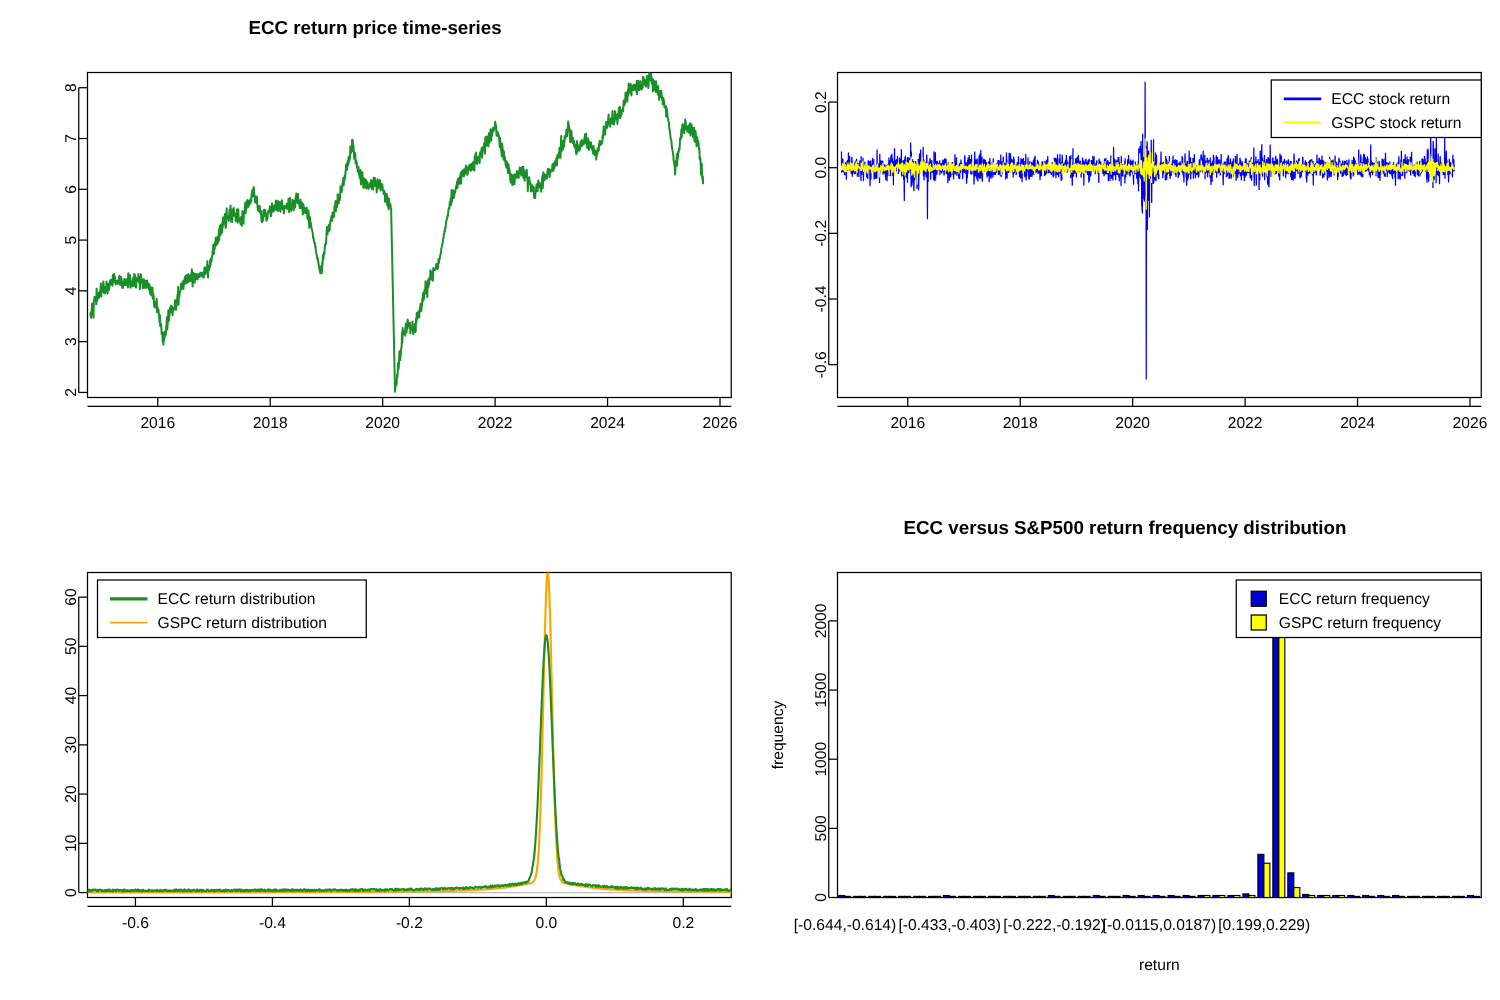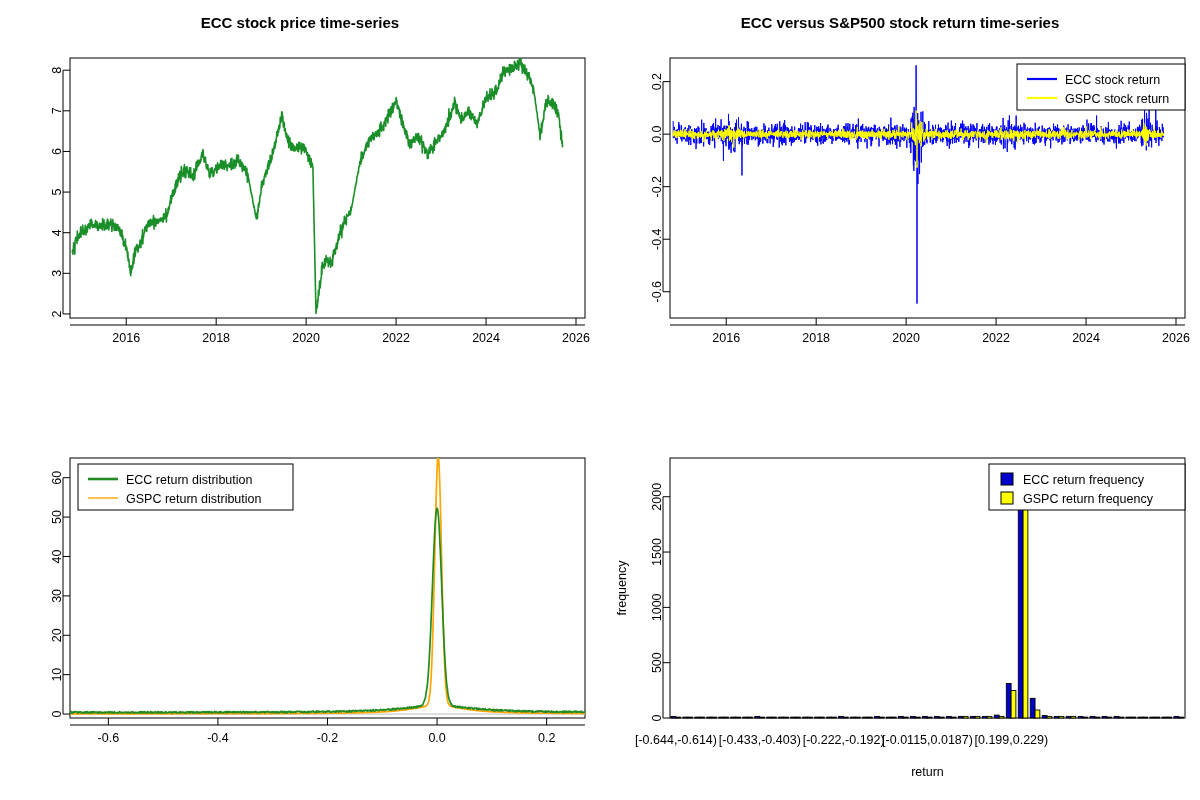--- a/index.html
+++ b/index.html
@@ -77,21 +77,21 @@
     stroke: #000;
     stroke-width: 1;
   }
 </style>
 </head>
 <body>
 
 <div id="figure">
 
   <div class="panel" id="panel-tl">
-    <div class="panel-title">ECC stock price time-series</div>
+    <div class="panel-title">ECC return price time-series</div>
     <svg class="plot-svg" id="svg-tl" viewBox="0 0 600 400">
         <rect x="70" y="58" width="515" height="260" class="frame"></rect>
         <line x1="63" y1="313.9375" x2="70" y2="313.9375" class="axisline"></line>
         <text x="57" y="313.9375" class="tick-label" text-anchor="middle" dominant-baseline="central" transform="rotate(-90 57 313.9375)">2</text>
         <line x1="63" y1="273.3125" x2="70" y2="273.3125" class="axisline"></line>
         <text x="57" y="273.3125" class="tick-label" text-anchor="middle" dominant-baseline="central" transform="rotate(-90 57 273.3125)">3</text>
         <line x1="63" y1="232.6875" x2="70" y2="232.6875" class="axisline"></line>
         <text x="57" y="232.6875" class="tick-label" text-anchor="middle" dominant-baseline="central" transform="rotate(-90 57 232.6875)">4</text>
         <line x1="63" y1="192.0625" x2="70" y2="192.0625" class="axisline"></line>
         <text x="57" y="192.0625" class="tick-label" text-anchor="middle" dominant-baseline="central" transform="rotate(-90 57 192.0625)">5</text>
@@ -116,21 +116,20 @@
         <text x="576.004366812225" y="342" class="tick-label" text-anchor="middle">2026</text>
         <line x1="70" y1="325" x2="585" y2="325" class="axisline"></line>
         <path d="M72.25,252.66 L72.53,249.96 L72.81,254.11 L73.09,251.35 L73.37,248.86 L73.65,242.88 L73.94,246.81 L74.22,250.86 L74.50,246.77 L74.78,254.10 L75.06,241.76 L75.34,239.80 L75.62,237.65 L75.90,240.44 L76.18,237.60 L76.47,237.22 L76.75,238.41 L77.03,243.48 L77.31,231.07 L77.59,240.56 L77.87,240.34 L78.15,238.38 L78.43,234.47 L78.71,234.34 L79.00,236.01 L79.28,238.19 L79.56,235.15 L79.84,232.95 L80.12,234.64 L80.40,232.77 L80.68,226.84 L80.96,237.27 L81.24,230.25 L81.53,233.74 L81.81,232.38 L82.09,230.84 L82.37,230.15 L82.65,225.15 L82.93,228.34 L83.21,234.38 L83.49,234.35 L83.77,230.99 L84.06,234.67 L84.34,230.50 L84.62,229.38 L84.90,233.18 L85.18,225.30 L85.46,229.88 L85.74,226.88 L86.02,234.97 L86.30,226.91 L86.59,227.70 L86.87,228.60 L87.15,232.11 L87.43,230.68 L87.71,226.00 L87.99,224.78 L88.27,225.60 L88.55,223.77 L88.83,227.52 L89.12,226.92 L89.40,223.92 L89.68,225.44 L89.96,228.63 L90.24,220.02 L90.52,225.83 L90.80,225.73 L91.08,220.34 L91.36,219.27 L91.65,221.15 L91.93,221.39 L92.21,224.82 L92.49,227.56 L92.77,225.44 L93.05,226.12 L93.33,224.77 L93.61,226.99 L93.89,227.18 L94.18,226.82 L94.46,226.61 L94.74,224.20 L95.02,226.76 L95.30,221.65 L95.58,220.58 L95.86,224.33 L96.14,227.97 L96.42,223.27 L96.71,227.35 L96.99,221.68 L97.27,223.91 L97.55,227.25 L97.83,230.39 L98.11,225.61 L98.39,230.25 L98.67,226.89 L98.95,225.55 L99.24,224.38 L99.52,223.12 L99.80,228.07 L100.08,224.19 L100.36,227.71 L100.64,225.24 L100.92,228.12 L101.20,223.45 L101.48,227.75 L101.77,226.91 L102.05,223.54 L102.33,229.97 L102.61,218.66 L102.89,226.35 L103.17,225.22 L103.45,226.83 L103.73,226.65 L104.01,219.95 L104.30,230.14 L104.58,226.31 L104.86,225.13 L105.14,228.29 L105.42,228.75 L105.70,229.05 L105.98,227.34 L106.26,222.54 L106.54,225.70 L106.83,228.55 L107.11,227.86 L107.39,219.11 L107.67,219.59 L107.95,220.30 L108.23,229.06 L108.51,222.22 L108.79,230.05 L109.07,226.53 L109.36,222.27 L109.64,224.93 L109.92,224.10 L110.20,223.74 L110.48,223.30 L110.76,219.13 L111.04,225.35 L111.32,226.06 L111.60,221.46 L111.89,231.37 L112.17,225.59 L112.45,226.39 L112.73,219.47 L113.01,224.91 L113.29,222.84 L113.57,225.77 L113.85,224.39 L114.13,230.48 L114.42,228.28 L114.70,228.83 L114.98,223.31 L115.26,226.79 L115.54,230.27 L115.82,225.55 L116.10,224.59 L116.38,224.50 L116.66,230.28 L116.95,226.60 L117.23,226.61 L117.51,227.35 L117.79,224.46 L118.07,229.95 L118.35,229.25 L118.63,230.41 L118.91,226.96 L119.19,231.73 L119.48,227.30 L119.76,228.52 L120.04,234.39 L120.32,235.59 L120.60,235.83 L120.88,230.26 L121.16,229.96 L121.44,233.38 L121.72,236.81 L122.01,230.12 L122.29,238.95 L122.57,235.05 L122.85,236.30 L123.13,240.29 L123.41,244.70 L123.69,245.92 L123.97,241.80 L124.25,244.62 L124.54,245.90 L124.82,242.24 L125.10,241.90 L125.38,238.98 L125.66,249.84 L125.94,245.58 L126.22,247.28 L126.50,249.61 L126.78,247.58 L127.07,251.37 L127.35,252.61 L127.63,257.66 L127.91,252.00 L128.19,260.98 L128.47,260.30 L128.75,258.99 L129.03,260.70 L129.31,267.41 L129.60,266.94 L129.88,265.95 L130.16,273.30 L130.44,271.89 L130.72,275.75 L131.00,270.84 L131.28,272.37 L131.56,265.49 L131.84,269.72 L132.13,267.18 L132.41,267.29 L132.69,267.73 L132.97,261.41 L133.25,259.81 L133.53,253.73 L133.81,263.62 L134.09,259.45 L134.38,257.07 L134.66,248.12 L134.94,253.50 L135.22,256.36 L135.50,252.58 L135.78,250.00 L136.06,245.94 L136.34,250.03 L136.62,248.47 L136.91,244.47 L137.19,244.89 L137.47,246.79 L137.75,245.37 L138.03,252.19 L138.31,248.70 L138.59,248.36 L138.87,247.77 L139.15,246.12 L139.44,247.04 L139.72,246.66 L140.00,240.12 L140.28,245.42 L140.56,242.66 L140.84,247.71 L141.12,243.68 L141.40,239.71 L141.68,240.66 L141.97,235.86 L142.25,239.93 L142.53,229.44 L142.81,243.89 L143.09,237.59 L143.37,237.94 L143.65,235.60 L143.93,233.50 L144.21,233.07 L144.50,232.35 L144.78,227.06 L145.06,230.98 L145.34,228.10 L145.62,229.54 L145.90,226.85 L146.18,225.23 L146.46,227.96 L146.74,231.41 L147.03,224.27 L147.31,225.51 L147.59,227.33 L147.87,221.70 L148.15,222.81 L148.43,220.85 L148.71,220.65 L148.99,226.68 L149.27,223.78 L149.56,220.03 L149.84,223.44 L150.12,225.92 L150.40,222.02 L150.68,219.31 L150.96,221.22 L151.24,225.20 L151.52,223.32 L151.80,220.31 L152.09,221.49 L152.37,222.40 L152.65,224.75 L152.93,219.25 L153.21,219.32 L153.49,215.50 L153.77,220.06 L154.05,229.14 L154.33,221.49 L154.62,218.29 L154.90,219.25 L155.18,219.65 L155.46,222.36 L155.74,226.18 L156.02,219.02 L156.30,223.56 L156.58,223.42 L156.86,219.62 L157.15,222.24 L157.43,221.04 L157.71,219.36 L157.99,223.56 L158.27,222.37 L158.55,219.44 L158.83,221.18 L159.11,220.88 L159.39,219.22 L159.68,221.69 L159.96,219.55 L160.24,218.12 L160.52,220.84 L160.80,218.41 L161.08,218.08 L161.36,218.38 L161.64,220.55 L161.92,218.90 L162.21,218.17 L162.49,221.88 L162.77,221.15 L163.05,222.01 L163.33,217.45 L163.61,213.92 L163.89,214.40 L164.17,218.76 L164.45,219.18 L164.74,217.69 L165.02,213.65 L165.30,217.80 L165.58,217.12 L165.86,208.91 L166.14,215.34 L166.42,221.99 L166.70,212.72 L166.98,212.93 L167.27,216.08 L167.55,214.24 L167.83,213.62 L168.11,208.07 L168.39,211.92 L168.67,206.94 L168.95,207.88 L169.23,209.04 L169.51,205.06 L169.80,205.05 L170.08,201.01 L170.36,203.54 L170.64,195.81 L170.92,199.04 L171.20,202.89 L171.48,195.52 L171.76,199.22 L172.04,193.91 L172.33,194.50 L172.61,190.24 L172.89,195.14 L173.17,196.16 L173.45,195.23 L173.73,194.14 L174.01,189.54 L174.29,194.39 L174.57,192.96 L174.86,190.86 L175.14,183.92 L175.42,192.09 L175.70,182.32 L175.98,180.54 L176.26,184.85 L176.54,187.90 L176.82,179.69 L177.10,185.52 L177.39,182.60 L177.67,186.04 L177.95,177.45 L178.23,181.83 L178.51,173.90 L178.79,179.09 L179.07,175.58 L179.35,175.72 L179.63,174.11 L179.92,171.27 L180.20,179.15 L180.48,182.33 L180.76,180.96 L181.04,178.29 L181.32,166.64 L181.60,174.68 L181.88,172.51 L182.16,173.93 L182.45,174.06 L182.73,174.25 L183.01,176.66 L183.29,173.49 L183.57,167.85 L183.85,172.39 L184.13,169.98 L184.41,164.48 L184.69,174.93 L184.98,177.35 L185.26,172.05 L185.54,167.51 L185.82,177.61 L186.10,168.46 L186.38,168.12 L186.66,172.28 L186.94,166.45 L187.22,169.97 L187.51,172.64 L187.79,171.25 L188.07,170.96 L188.35,173.31 L188.63,177.12 L188.91,175.42 L189.19,175.18 L189.47,167.68 L189.75,174.99 L190.04,171.80 L190.32,178.07 L190.60,167.49 L190.88,172.99 L191.16,176.14 L191.44,176.86 L191.72,176.50 L192.00,174.82 L192.28,179.23 L192.57,176.14 L192.85,173.64 L193.13,174.08 L193.41,180.64 L193.69,177.28 L193.97,168.86 L194.25,174.77 L194.53,171.98 L194.81,178.89 L195.10,171.85 L195.38,169.88 L195.66,171.02 L195.94,165.39 L196.22,162.13 L196.50,170.56 L196.78,168.13 L197.06,167.46 L197.34,160.94 L197.63,164.17 L197.91,160.03 L198.19,162.50 L198.47,165.85 L198.75,164.85 L199.03,164.62 L199.31,160.60 L199.59,160.97 L199.87,162.93 L200.16,163.04 L200.44,159.03 L200.72,161.62 L201.00,159.55 L201.28,155.21 L201.56,155.44 L201.84,152.22 L202.12,153.48 L202.40,157.24 L202.69,150.90 L202.97,149.62 L203.25,152.13 L203.53,156.90 L203.81,156.43 L204.09,161.94 L204.37,159.31 L204.65,157.83 L204.93,160.44 L205.22,162.34 L205.50,157.24 L205.78,162.74 L206.06,165.09 L206.34,168.24 L206.62,165.77 L206.90,165.75 L207.18,169.08 L207.46,164.85 L207.75,164.76 L208.03,167.90 L208.31,170.70 L208.59,171.16 L208.87,168.75 L209.15,176.74 L209.43,175.16 L209.71,177.82 L209.99,175.23 L210.28,172.50 L210.56,176.28 L210.84,168.22 L211.12,173.12 L211.40,167.79 L211.68,172.37 L211.96,171.02 L212.24,167.92 L212.52,172.21 L212.81,171.65 L213.09,176.62 L213.37,174.58 L213.65,175.63 L213.93,174.78 L214.21,170.33 L214.49,169.75 L214.77,168.61 L215.05,168.32 L215.34,168.94 L215.62,169.93 L215.90,165.10 L216.18,166.47 L216.46,171.52 L216.74,172.99 L217.02,172.19 L217.30,166.91 L217.58,162.72 L217.87,167.75 L218.15,164.91 L218.43,167.30 L218.71,169.38 L218.99,168.56 L219.27,167.29 L219.55,164.33 L219.83,164.14 L220.11,166.54 L220.40,167.02 L220.68,160.53 L220.96,167.96 L221.24,160.36 L221.52,165.02 L221.80,164.61 L222.08,162.52 L222.36,168.84 L222.64,160.97 L222.93,163.65 L223.21,161.80 L223.49,162.62 L223.77,161.49 L224.05,168.17 L224.33,169.50 L224.61,164.81 L224.89,166.97 L225.17,163.75 L225.46,160.14 L225.74,162.77 L226.02,164.09 L226.30,167.40 L226.58,165.44 L226.86,168.11 L227.14,170.67 L227.42,166.21 L227.70,164.87 L227.99,166.56 L228.27,166.51 L228.55,165.75 L228.83,165.99 L229.11,165.17 L229.39,162.98 L229.67,167.09 L229.95,164.85 L230.23,163.73 L230.52,164.17 L230.80,159.04 L231.08,168.00 L231.36,169.72 L231.64,164.79 L231.92,158.30 L232.20,164.57 L232.48,163.71 L232.76,168.51 L233.05,168.65 L233.33,164.32 L233.61,166.27 L233.89,159.81 L234.17,160.08 L234.45,164.42 L234.73,160.67 L235.01,168.22 L235.29,162.61 L235.58,161.07 L235.86,164.88 L236.14,166.05 L236.42,157.90 L236.70,161.32 L236.98,154.89 L237.26,159.96 L237.54,157.02 L237.82,161.31 L238.11,162.71 L238.39,155.19 L238.67,161.36 L238.95,161.89 L239.23,162.11 L239.51,163.42 L239.79,166.38 L240.07,165.41 L240.35,159.73 L240.64,164.55 L240.92,166.52 L241.20,163.36 L241.48,161.94 L241.76,162.68 L242.04,167.56 L242.32,171.54 L242.60,163.35 L242.88,165.91 L243.17,169.40 L243.45,169.10 L243.73,165.93 L244.01,170.28 L244.29,170.42 L244.57,167.82 L244.85,168.64 L245.13,168.68 L245.41,166.19 L245.70,170.96 L245.98,174.62 L246.26,175.34 L246.54,172.63 L246.82,168.42 L247.10,173.05 L247.38,182.23 L247.66,173.75 L247.94,173.65 L248.23,176.96 L248.51,177.94 L248.79,178.96 L249.07,181.36 L249.35,183.09 L249.63,183.90 L249.91,185.29 L250.19,186.63 L250.47,190.37 L250.76,189.89 L251.04,192.31 L251.32,193.30 L251.60,194.72 L251.88,194.59 L252.16,197.23 L252.44,197.20 L252.72,200.95 L253.00,202.93 L253.29,203.61 L253.57,205.20 L253.85,207.17 L254.13,206.15 L254.41,208.69 L254.69,209.55 L254.97,211.63 L255.25,214.02 L255.53,215.09 L255.82,216.82 L256.10,217.48 L256.38,218.85 L256.66,217.57 L256.94,212.85 L257.22,213.98 L257.50,218.39 L257.78,209.74 L258.06,211.89 L258.35,203.97 L258.63,207.58 L258.91,205.34 L259.19,201.98 L259.47,203.38 L259.75,199.28 L260.03,195.86 L260.31,195.12 L260.59,195.48 L260.88,194.41 L261.16,187.94 L261.44,183.46 L261.72,181.39 L262.00,187.49 L262.28,183.91 L262.56,183.93 L262.84,185.07 L263.13,180.31 L263.41,179.53 L263.69,184.33 L263.97,179.37 L264.25,177.48 L264.53,175.74 L264.81,175.54 L265.09,173.04 L265.37,173.04 L265.66,176.74 L265.94,170.02 L266.22,170.70 L266.50,171.63 L266.78,172.18 L267.06,173.82 L267.34,170.36 L267.62,164.81 L267.90,167.39 L268.19,163.48 L268.47,160.84 L268.75,169.01 L269.03,161.74 L269.31,163.61 L269.59,165.74 L269.87,163.95 L270.15,155.36 L270.43,159.90 L270.72,159.59 L271.00,162.60 L271.28,156.61 L271.56,155.73 L271.84,160.03 L272.12,156.52 L272.40,149.01 L272.68,151.40 L272.96,151.56 L273.25,153.64 L273.53,151.34 L273.81,149.63 L274.09,146.11 L274.37,146.41 L274.65,142.32 L274.93,148.26 L275.21,144.21 L275.49,145.00 L275.78,140.54 L276.06,142.49 L276.34,138.20 L276.62,135.98 L276.90,131.47 L277.18,136.06 L277.46,134.72 L277.74,135.65 L278.02,128.96 L278.31,132.40 L278.59,132.11 L278.87,125.34 L279.15,129.44 L279.43,126.39 L279.71,128.15 L279.99,124.56 L280.27,117.27 L280.55,120.29 L280.84,122.45 L281.12,117.78 L281.40,118.12 L281.68,111.71 L281.96,120.86 L282.24,112.09 L282.52,120.99 L282.80,116.14 L283.08,121.48 L283.37,127.04 L283.65,124.20 L283.93,126.18 L284.21,122.54 L284.49,130.84 L284.77,128.53 L285.05,128.60 L285.33,129.97 L285.61,134.15 L285.90,133.23 L286.18,137.25 L286.46,137.24 L286.74,133.56 L287.02,136.75 L287.30,139.94 L287.58,140.26 L287.86,142.57 L288.14,142.75 L288.43,135.99 L288.71,147.60 L288.99,145.22 L289.27,140.83 L289.55,140.05 L289.83,137.75 L290.11,142.39 L290.39,144.69 L290.67,150.03 L290.96,142.53 L291.24,147.50 L291.52,150.11 L291.80,144.31 L292.08,145.45 L292.36,143.37 L292.64,148.98 L292.92,144.40 L293.20,150.80 L293.49,148.22 L293.77,145.45 L294.05,146.25 L294.33,147.66 L294.61,149.12 L294.89,151.02 L295.17,149.96 L295.45,148.12 L295.73,148.50 L296.02,146.58 L296.30,149.31 L296.58,147.63 L296.86,144.10 L297.14,144.40 L297.42,150.97 L297.70,147.44 L297.98,148.56 L298.26,144.37 L298.55,151.68 L298.83,142.20 L299.11,143.96 L299.39,143.79 L299.67,148.86 L299.95,142.48 L300.23,148.51 L300.51,145.46 L300.79,146.09 L301.08,145.67 L301.36,153.96 L301.64,151.00 L301.92,143.40 L302.20,150.85 L302.48,150.28 L302.76,148.39 L303.04,150.11 L303.32,149.04 L303.61,143.96 L303.89,147.12 L304.17,144.69 L304.45,152.44 L304.73,149.44 L305.01,150.85 L305.29,149.27 L305.57,147.29 L305.85,147.99 L306.14,150.54 L306.42,152.17 L306.70,151.98 L306.98,155.26 L307.26,152.47 L307.54,155.27 L307.82,154.02 L308.10,161.56 L308.38,156.87 L308.67,155.08 L308.95,158.03 L309.23,160.69 L309.51,155.32 L309.79,164.24 L310.07,157.75 L310.35,161.94 L310.63,165.69 L310.91,167.45 L311.20,158.92 L311.48,163.91 L311.76,162.77 L312.04,165.62 L312.32,163.33 L312.60,166.56 L312.88,166.77 L313.17,179.49 L313.45,194.13 L313.74,205.36 L314.03,220.58 L314.31,233.41 L314.60,246.26 L314.89,260.36 L315.17,273.15 L315.46,288.45 L315.74,300.21 L316.03,313.38 L316.30,309.21 L316.57,308.17 L316.84,308.42 L317.11,307.76 L317.38,306.48 L317.65,299.67 L317.92,302.02 L318.19,296.96 L318.46,290.38 L318.73,295.72 L319.02,293.96 L319.30,287.99 L319.59,281.06 L319.87,284.18 L320.16,288.04 L320.45,284.84 L320.73,280.85 L321.02,278.29 L321.31,277.66 L321.59,265.78 L321.88,274.41 L322.16,262.40 L322.44,267.74 L322.72,264.32 L323.00,265.06 L323.28,266.19 L323.56,266.84 L323.85,265.22 L324.13,268.53 L324.41,260.85 L324.69,258.74 L324.97,263.88 L325.25,265.97 L325.53,260.59 L325.81,263.02 L326.09,255.56 L326.38,257.31 L326.66,257.87 L326.94,260.58 L327.22,260.04 L327.50,258.66 L327.78,262.80 L328.06,258.16 L328.34,266.69 L328.62,263.24 L328.91,262.12 L329.19,262.69 L329.47,263.61 L329.75,263.04 L330.03,257.28 L330.31,261.97 L330.59,267.30 L330.87,262.36 L331.15,262.94 L331.44,261.79 L331.72,265.57 L332.00,258.93 L332.28,265.75 L332.56,264.61 L332.84,254.84 L333.12,258.13 L333.40,250.42 L333.68,254.51 L333.97,254.69 L334.25,250.86 L334.53,249.39 L334.81,251.83 L335.09,253.82 L335.37,253.85 L335.65,247.69 L335.93,246.95 L336.21,245.05 L336.50,243.06 L336.78,247.76 L337.06,248.98 L337.34,244.62 L337.62,244.58 L337.90,239.21 L338.18,241.41 L338.46,234.50 L338.74,239.37 L339.03,239.54 L339.31,236.73 L339.59,231.82 L339.87,235.30 L340.15,234.32 L340.43,224.94 L340.71,227.37 L340.99,233.22 L341.27,231.99 L341.56,229.36 L341.84,237.67 L342.12,226.87 L342.40,224.19 L342.68,229.99 L342.96,223.04 L343.24,227.51 L343.52,222.21 L343.80,221.97 L344.09,223.54 L344.37,216.27 L344.65,219.32 L344.93,223.63 L345.21,217.59 L345.49,221.46 L345.77,222.13 L346.05,221.75 L346.33,224.61 L346.62,214.38 L346.90,215.34 L347.18,215.97 L347.46,215.52 L347.74,215.92 L348.02,215.89 L348.30,215.85 L348.58,214.36 L348.86,212.60 L349.15,210.97 L349.43,214.81 L349.71,214.73 L349.99,215.14 L350.27,212.40 L350.55,214.24 L350.83,207.14 L351.11,210.56 L351.39,207.94 L351.68,207.75 L351.96,205.82 L352.24,203.82 L352.52,203.49 L352.80,201.52 L353.08,199.06 L353.36,197.77 L353.64,196.26 L353.92,194.95 L354.21,193.91 L354.49,191.48 L354.77,190.77 L355.05,187.67 L355.33,187.42 L355.61,184.69 L355.89,184.99 L356.17,182.34 L356.45,182.56 L356.74,178.91 L357.02,176.72 L357.30,176.03 L357.58,174.67 L357.86,174.11 L358.14,171.89 L358.42,172.79 L358.70,168.27 L358.98,166.73 L359.27,166.11 L359.55,166.66 L359.83,161.51 L360.11,162.86 L360.39,163.91 L360.67,158.18 L360.95,163.98 L361.23,151.97 L361.51,161.31 L361.80,159.07 L362.08,157.67 L362.36,153.70 L362.64,152.32 L362.92,158.37 L363.20,157.95 L363.48,155.45 L363.76,154.48 L364.04,154.08 L364.33,152.70 L364.61,150.03 L364.89,151.16 L365.17,148.12 L365.45,147.70 L365.73,145.02 L366.01,150.29 L366.29,143.22 L366.57,142.88 L366.86,144.07 L367.14,142.79 L367.42,147.03 L367.70,141.70 L367.98,143.07 L368.26,140.70 L368.54,138.60 L368.82,146.96 L369.10,137.46 L369.39,139.57 L369.67,139.43 L369.95,140.67 L370.23,136.21 L370.51,139.38 L370.79,139.42 L371.07,141.15 L371.35,135.47 L371.63,139.71 L371.92,138.85 L372.20,138.51 L372.48,134.98 L372.76,132.43 L373.04,133.06 L373.32,138.52 L373.60,137.48 L373.88,139.93 L374.16,139.39 L374.45,133.94 L374.73,134.86 L375.01,133.37 L375.29,133.91 L375.57,131.71 L375.85,135.96 L376.13,134.69 L376.41,132.10 L376.69,136.66 L376.98,136.39 L377.26,130.90 L377.54,134.91 L377.82,134.46 L378.10,135.51 L378.38,129.82 L378.66,129.82 L378.94,132.34 L379.22,136.07 L379.51,136.43 L379.79,125.03 L380.07,129.00 L380.35,123.21 L380.63,130.50 L380.91,122.05 L381.19,125.47 L381.47,129.75 L381.75,131.15 L382.04,129.19 L382.32,127.74 L382.60,127.05 L382.88,125.82 L383.16,126.15 L383.44,124.49 L383.72,130.43 L384.00,123.04 L384.28,121.56 L384.57,123.23 L384.85,123.66 L385.13,120.25 L385.41,118.15 L385.69,126.26 L385.97,119.35 L386.25,120.26 L386.53,117.63 L386.81,118.10 L387.10,116.53 L387.38,114.50 L387.66,120.54 L387.94,122.90 L388.22,109.83 L388.50,116.76 L388.78,110.67 L389.06,116.54 L389.34,109.15 L389.63,109.36 L389.91,115.67 L390.19,113.93 L390.47,115.58 L390.75,117.06 L391.03,106.69 L391.31,111.80 L391.59,114.07 L391.87,108.21 L392.16,109.61 L392.44,103.41 L392.72,104.69 L393.00,112.44 L393.28,107.03 L393.56,108.58 L393.84,106.84 L394.12,103.25 L394.41,102.15 L394.69,104.02 L394.97,104.71 L395.25,103.58 L395.53,102.20 L395.81,102.73 L396.09,97.47 L396.37,98.57 L396.65,102.11 L396.94,100.50 L397.22,108.57 L397.50,108.61 L397.78,105.72 L398.06,105.46 L398.34,108.65 L398.62,106.74 L398.90,108.34 L399.18,109.13 L399.47,112.80 L399.75,117.64 L400.03,110.41 L400.31,116.10 L400.59,117.78 L400.87,119.45 L401.15,121.42 L401.43,125.04 L401.71,114.90 L402.00,117.80 L402.28,122.14 L402.56,120.48 L402.84,127.80 L403.12,121.26 L403.40,125.20 L403.68,125.23 L403.96,126.16 L404.24,129.46 L404.53,132.06 L404.81,130.95 L405.09,134.26 L405.37,129.01 L405.65,130.71 L405.93,133.07 L406.21,135.43 L406.49,138.51 L406.77,131.15 L407.06,135.08 L407.34,134.68 L407.62,135.66 L407.90,138.17 L408.18,142.32 L408.46,146.00 L408.74,141.12 L409.02,143.75 L409.30,139.69 L409.59,143.31 L409.87,148.09 L410.15,142.50 L410.43,144.61 L410.71,140.38 L410.99,143.56 L411.27,139.65 L411.55,147.61 L411.83,143.15 L412.12,141.34 L412.40,139.51 L412.68,141.51 L412.96,140.98 L413.24,142.23 L413.52,136.79 L413.80,140.61 L414.08,138.88 L414.36,141.00 L414.65,141.14 L414.93,142.38 L415.21,136.99 L415.49,138.67 L415.77,134.03 L416.05,138.25 L416.33,137.71 L416.61,134.37 L416.89,139.08 L417.18,140.66 L417.46,137.44 L417.74,133.60 L418.02,139.07 L418.30,136.23 L418.58,133.45 L418.86,142.54 L419.14,136.32 L419.42,136.21 L419.71,144.48 L419.99,137.81 L420.27,137.43 L420.55,141.87 L420.83,139.54 L421.11,140.47 L421.39,135.74 L421.67,140.93 L421.95,143.10 L422.24,153.01 L422.52,143.93 L422.80,142.79 L423.08,147.23 L423.36,141.81 L423.64,143.94 L423.92,145.70 L424.20,146.49 L424.48,146.58 L424.77,153.25 L425.05,148.11 L425.33,153.07 L425.61,149.95 L425.89,148.28 L426.17,151.81 L426.45,151.83 L426.73,152.40 L427.01,149.86 L427.30,158.20 L427.58,158.37 L427.86,153.78 L428.14,158.47 L428.42,153.03 L428.70,153.62 L428.98,150.14 L429.26,147.48 L429.54,152.37 L429.83,151.91 L430.11,152.92 L430.39,146.47 L430.67,144.47 L430.95,149.58 L431.23,147.36 L431.51,147.39 L431.79,146.26 L432.07,150.12 L432.36,149.30 L432.64,150.12 L432.92,153.25 L433.20,149.51 L433.48,148.08 L433.76,142.08 L434.04,140.29 L434.32,150.31 L434.60,137.79 L434.89,141.57 L435.17,138.79 L435.45,143.07 L435.73,144.17 L436.01,141.48 L436.29,140.90 L436.57,139.94 L436.85,139.90 L437.13,139.56 L437.42,142.84 L437.70,142.23 L437.98,137.27 L438.26,135.27 L438.54,135.62 L438.82,135.10 L439.10,136.39 L439.38,135.40 L439.66,141.52 L439.95,139.21 L440.23,137.03 L440.51,136.28 L440.79,137.31 L441.07,135.64 L441.35,136.93 L441.63,135.67 L441.91,131.75 L442.19,134.13 L442.48,131.07 L442.76,136.66 L443.04,130.43 L443.32,134.33 L443.60,134.45 L443.88,129.17 L444.16,131.73 L444.44,131.35 L444.72,132.11 L445.01,126.52 L445.29,129.55 L445.57,132.39 L445.85,123.99 L446.13,126.84 L446.41,125.18 L446.69,125.48 L446.97,122.56 L447.25,125.90 L447.54,118.22 L447.82,122.88 L448.10,119.89 L448.38,126.27 L448.66,118.53 L448.94,108.85 L449.22,121.01 L449.50,118.95 L449.78,116.61 L450.07,113.96 L450.35,119.49 L450.63,112.64 L450.91,114.15 L451.19,117.32 L451.47,114.55 L451.75,108.98 L452.03,110.91 L452.31,110.32 L452.60,108.51 L452.88,107.51 L453.16,103.69 L453.44,103.51 L453.72,108.90 L454.00,105.88 L454.28,102.74 L454.56,97.26 L454.84,103.46 L455.13,99.90 L455.41,103.15 L455.69,102.78 L455.97,109.27 L456.25,113.68 L456.53,105.40 L456.81,109.53 L457.09,104.67 L457.37,108.92 L457.66,110.30 L457.94,113.53 L458.22,109.92 L458.50,114.52 L458.78,112.61 L459.06,112.56 L459.34,117.04 L459.62,115.22 L459.90,117.16 L460.19,118.72 L460.47,118.21 L460.75,120.73 L461.03,123.31 L461.31,115.96 L461.59,112.89 L461.87,121.68 L462.15,115.34 L462.43,118.86 L462.72,117.90 L463.00,117.59 L463.28,117.42 L463.56,120.53 L463.84,117.05 L464.12,119.30 L464.40,113.56 L464.68,117.32 L464.96,112.65 L465.25,112.21 L465.53,116.76 L465.81,116.09 L466.09,113.19 L466.37,112.49 L466.65,115.22 L466.93,115.38 L467.21,113.11 L467.49,110.67 L467.78,109.85 L468.06,107.49 L468.34,110.21 L468.62,114.63 L468.90,106.94 L469.18,112.95 L469.46,110.64 L469.74,118.31 L470.02,112.20 L470.31,110.67 L470.59,113.39 L470.87,111.92 L471.15,119.79 L471.43,115.81 L471.71,115.81 L471.99,117.80 L472.27,114.01 L472.55,115.39 L472.84,113.91 L473.12,118.00 L473.40,118.65 L473.68,117.84 L473.96,120.18 L474.24,119.57 L474.52,122.89 L474.80,116.58 L475.08,122.90 L475.37,122.85 L475.65,120.00 L475.93,124.29 L476.21,122.82 L476.49,120.57 L476.77,121.79 L477.05,127.67 L477.33,124.35 L477.61,122.77 L477.90,123.13 L478.18,118.56 L478.46,118.53 L478.74,120.65 L479.02,120.37 L479.30,115.32 L479.58,113.94 L479.86,112.53 L480.14,116.20 L480.43,113.79 L480.71,113.43 L480.99,114.58 L481.27,115.18 L481.55,114.00 L481.83,113.51 L482.11,108.31 L482.39,110.63 L482.67,106.40 L482.96,101.12 L483.24,101.26 L483.52,105.57 L483.80,105.15 L484.08,107.69 L484.36,101.47 L484.64,100.68 L484.92,97.54 L485.20,102.34 L485.49,97.61 L485.77,102.25 L486.05,99.76 L486.33,97.97 L486.61,94.70 L486.89,91.58 L487.17,99.39 L487.45,97.48 L487.73,96.17 L488.02,101.40 L488.30,96.92 L488.58,96.39 L488.86,94.59 L489.14,98.79 L489.42,98.75 L489.70,94.64 L489.98,88.80 L490.26,98.97 L490.55,95.08 L490.83,94.80 L491.11,99.63 L491.39,98.53 L491.67,96.61 L491.95,88.90 L492.23,89.50 L492.51,95.04 L492.79,95.50 L493.08,91.80 L493.36,92.56 L493.64,93.60 L493.92,99.20 L494.20,95.83 L494.48,90.73 L494.76,92.69 L495.04,86.48 L495.32,91.75 L495.61,93.25 L495.89,85.38 L496.17,94.53 L496.45,88.60 L496.73,93.09 L497.01,88.50 L497.29,91.17 L497.57,88.40 L497.85,89.14 L498.14,86.97 L498.42,88.91 L498.70,85.27 L498.98,80.32 L499.26,84.46 L499.54,83.88 L499.82,81.26 L500.10,82.76 L500.38,74.27 L500.67,78.78 L500.95,75.89 L501.23,74.09 L501.51,75.37 L501.79,81.35 L502.07,77.10 L502.35,71.81 L502.63,76.33 L502.91,66.73 L503.20,69.43 L503.48,71.99 L503.76,70.04 L504.04,73.44 L504.32,74.43 L504.60,67.13 L504.88,72.40 L505.16,76.40 L505.44,69.05 L505.73,70.92 L506.01,70.52 L506.29,68.40 L506.57,71.10 L506.85,72.15 L507.13,67.58 L507.41,71.84 L507.69,69.22 L507.97,68.81 L508.26,68.89 L508.54,68.07 L508.82,68.02 L509.10,73.28 L509.38,64.57 L509.66,75.30 L509.94,70.14 L510.22,71.12 L510.50,67.12 L510.79,64.58 L511.07,66.08 L511.35,72.10 L511.63,66.89 L511.91,70.78 L512.19,68.87 L512.47,64.99 L512.75,71.36 L513.03,71.53 L513.32,68.92 L513.60,71.19 L513.88,70.38 L514.16,70.31 L514.44,61.34 L514.72,64.33 L515.00,62.13 L515.28,66.95 L515.56,66.58 L515.85,67.97 L516.13,64.28 L516.41,64.87 L516.69,69.23 L516.97,67.00 L517.25,67.18 L517.53,60.55 L517.81,66.93 L518.09,66.07 L518.38,67.41 L518.66,70.32 L518.94,65.51 L519.22,60.39 L519.50,58.09 L519.78,63.44 L520.06,61.55 L520.34,62.38 L520.62,64.39 L520.91,58.76 L521.19,63.63 L521.47,66.61 L521.75,62.72 L522.03,66.37 L522.31,73.12 L522.59,63.71 L522.87,72.06 L523.16,65.74 L523.44,66.42 L523.72,65.13 L524.00,65.30 L524.28,69.22 L524.56,73.58 L524.84,64.99 L525.12,71.06 L525.40,69.15 L525.69,71.33 L525.97,72.50 L526.25,75.51 L526.53,68.81 L526.81,74.89 L527.09,74.10 L527.37,79.97 L527.65,75.95 L527.93,76.15 L528.22,72.89 L528.50,77.65 L528.78,74.93 L529.06,72.66 L529.34,75.58 L529.62,79.58 L529.90,77.72 L530.18,83.47 L530.46,80.31 L530.75,78.41 L531.03,81.67 L531.31,80.68 L531.59,85.90 L531.87,85.41 L532.15,85.13 L532.43,86.19 L532.71,84.99 L532.99,93.29 L533.28,86.41 L533.56,88.00 L533.84,91.19 L534.12,94.06 L534.40,94.33 L534.68,96.77 L534.96,97.18 L535.24,100.37 L535.52,103.30 L535.81,104.38 L536.09,106.22 L536.37,109.26 L536.65,111.50 L536.93,111.78 L537.21,113.74 L537.49,117.82 L537.77,118.78 L538.05,120.61 L538.34,122.65 L538.62,124.12 L538.90,128.29 L539.18,129.09 L539.46,131.11 L539.74,132.81 L540.02,139.62 L540.30,136.18 L540.58,128.84 L540.87,130.78 L541.15,132.46 L541.43,123.31 L541.71,132.67 L541.99,122.86 L542.27,126.66 L542.55,121.35 L542.83,122.34 L543.11,120.31 L543.40,118.61 L543.68,119.64 L543.96,112.62 L544.24,110.19 L544.52,111.76 L544.80,109.66 L545.08,103.65 L545.36,109.66 L545.64,104.22 L545.93,99.45 L546.21,105.88 L546.49,101.29 L546.77,103.34 L547.05,101.82 L547.33,106.61 L547.61,99.16 L547.89,101.80 L548.17,95.61 L548.46,96.80 L548.74,101.61 L549.02,103.44 L549.30,101.83 L549.58,102.11 L549.86,105.28 L550.14,101.03 L550.42,105.40 L550.70,102.07 L550.99,106.06 L551.27,99.94 L551.55,103.67 L551.83,100.42 L552.11,98.57 L552.39,108.49 L552.67,105.30 L552.95,103.33 L553.23,99.69 L553.52,104.65 L553.80,102.00 L554.08,106.43 L554.37,109.61 L554.65,102.68 L554.94,105.79 L555.22,102.28 L555.50,111.84 L555.79,113.35 L556.07,106.60 L556.36,104.56 L556.64,107.40 L556.92,112.03 L557.21,116.99 L557.49,113.88 L557.78,109.87 L558.06,113.86 L558.34,115.67 L558.63,112.78 L558.91,116.27 L559.19,119.09 L559.47,119.07 L559.74,127.26 L560.02,125.82 L560.30,127.30 L560.57,132.40 L560.85,139.67 L561.13,135.52 L561.40,131.09 L561.68,141.29 L561.96,143.63 L562.23,140.98 L562.51,147.38" fill="none" stroke="#1A8E28" stroke-width="1.6" stroke-linejoin="round" clip-path="url(#clip-tl)"></path>
         <clipPath id="clip-tl">
           <rect x="70" y="58" width="515" height="260"></rect>
         </clipPath>
       </svg>
   </div>
 
   <div class="panel" id="panel-tr">
-    <div class="panel-title">ECC versus S&amp;P500 stock return time-series</div>
     <svg class="plot-svg" id="svg-tr" viewBox="0 0 600 400">
         <rect x="70" y="58" width="515" height="260" class="frame"></rect>
         <line x1="63" y1="291.73737373737373" x2="70" y2="291.73737373737373" class="axisline"></line>
         <text x="57" y="291.73737373737373" class="tick-label" text-anchor="middle" dominant-baseline="central" transform="rotate(-90 57 291.73737373737373)">-0.6</text>
         <line x1="63" y1="239.21212121212122" x2="70" y2="239.21212121212122" class="axisline"></line>
         <text x="57" y="239.21212121212122" class="tick-label" text-anchor="middle" dominant-baseline="central" transform="rotate(-90 57 239.21212121212122)">-0.4</text>
         <line x1="63" y1="186.6868686868687" x2="70" y2="186.6868686868687" class="axisline"></line>
         <text x="57" y="186.6868686868687" class="tick-label" text-anchor="middle" dominant-baseline="central" transform="rotate(-90 57 186.6868686868687)">-0.2</text>
         <line x1="63" y1="134.16161616161617" x2="70" y2="134.16161616161617" class="axisline"></line>
         <text x="57" y="134.16161616161617" class="tick-label" text-anchor="middle" dominant-baseline="central" transform="rotate(-90 57 134.16161616161617)">0.0</text>
@@ -200,20 +199,21 @@
         <path d="M70.00,313.08 L70.47,311.89 L70.94,313.09 L71.40,311.66 L71.87,313.05 L72.34,312.34 L72.81,313.06 L73.28,311.96 L73.75,312.33 L74.21,311.68 L74.68,312.16 L75.15,311.69 L75.62,312.02 L76.09,311.87 L76.55,311.63 L77.02,312.27 L77.49,312.94 L77.96,311.87 L78.43,313.04 L78.90,312.35 L79.36,312.40 L79.83,311.69 L80.30,311.92 L80.77,311.93 L81.24,312.82 L81.70,312.11 L82.17,312.49 L82.64,312.96 L83.11,313.06 L83.58,312.17 L84.05,312.90 L84.51,312.96 L84.98,311.89 L85.45,312.71 L85.92,311.91 L86.39,311.82 L86.85,313.00 L87.32,311.67 L87.79,311.69 L88.26,312.42 L88.73,313.01 L89.20,312.83 L89.66,312.77 L90.13,311.77 L90.60,313.07 L91.07,311.89 L91.54,312.31 L92.00,311.80 L92.47,311.93 L92.94,313.02 L93.41,311.67 L93.88,311.74 L94.35,311.83 L94.81,311.82 L95.28,312.65 L95.75,312.15 L96.22,311.90 L96.69,312.25 L97.15,312.39 L97.62,313.12 L98.09,312.17 L98.56,313.12 L99.03,311.75 L99.50,312.47 L99.96,311.78 L100.43,312.87 L100.90,312.84 L101.37,312.43 L101.84,312.10 L102.30,312.93 L102.77,312.70 L103.24,312.83 L103.71,312.39 L104.18,313.13 L104.65,312.06 L105.11,312.86 L105.58,312.78 L106.05,312.00 L106.52,312.52 L106.99,312.53 L107.45,312.72 L107.92,312.23 L108.39,311.59 L108.86,312.39 L109.33,312.87 L109.80,311.90 L110.26,311.59 L110.73,311.78 L111.20,312.99 L111.67,312.08 L112.14,312.39 L112.60,312.01 L113.07,313.07 L113.54,313.08 L114.01,312.96 L114.48,311.71 L114.95,312.37 L115.41,312.68 L115.88,312.58 L116.35,312.79 L116.82,312.82 L117.29,312.54 L117.75,312.67 L118.22,313.12 L118.69,313.02 L119.16,311.66 L119.63,312.24 L120.10,312.18 L120.56,312.60 L121.03,312.66 L121.50,312.22 L121.97,312.32 L122.44,312.95 L122.90,312.63 L123.37,312.49 L123.84,312.28 L124.31,312.55 L124.78,312.47 L125.25,312.73 L125.71,311.83 L126.18,312.42 L126.65,312.72 L127.12,313.00 L127.59,312.86 L128.05,311.86 L128.52,312.67 L128.99,312.55 L129.46,313.13 L129.93,312.47 L130.40,312.17 L130.86,312.60 L131.33,312.14 L131.80,312.60 L132.27,311.79 L132.74,312.20 L133.20,311.89 L133.67,312.96 L134.14,312.83 L134.61,312.71 L135.08,312.25 L135.55,312.82 L136.01,312.49 L136.48,312.85 L136.95,312.37 L137.42,312.65 L137.89,312.61 L138.35,312.67 L138.82,313.06 L139.29,311.88 L139.76,311.76 L140.23,312.91 L140.70,311.79 L141.16,311.56 L141.63,311.96 L142.10,312.93 L142.57,311.91 L143.04,311.73 L143.50,312.65 L143.97,312.84 L144.44,311.71 L144.91,311.77 L145.38,312.61 L145.85,312.43 L146.31,313.13 L146.78,312.18 L147.25,312.92 L147.72,311.57 L148.19,311.87 L148.65,312.62 L149.12,312.46 L149.59,312.85 L150.06,312.96 L150.53,311.76 L151.00,311.57 L151.46,312.62 L151.93,312.91 L152.40,312.76 L152.87,312.08 L153.34,313.11 L153.80,312.43 L154.27,312.33 L154.74,311.99 L155.21,311.70 L155.68,312.41 L156.15,312.31 L156.61,313.07 L157.08,312.82 L157.55,311.65 L158.02,311.70 L158.49,312.88 L158.95,312.69 L159.42,312.93 L159.89,311.85 L160.36,311.80 L160.83,312.60 L161.30,313.11 L161.76,311.76 L162.23,312.82 L162.70,312.21 L163.17,312.27 L163.64,312.80 L164.10,313.04 L164.57,313.03 L165.04,312.96 L165.51,311.62 L165.98,311.75 L166.45,311.97 L166.91,312.52 L167.38,313.04 L167.85,312.88 L168.32,312.75 L168.79,312.18 L169.25,311.85 L169.72,311.94 L170.19,312.62 L170.66,312.73 L171.13,311.93 L171.60,313.00 L172.06,312.42 L172.53,312.83 L173.00,311.94 L173.47,312.44 L173.94,311.91 L174.40,311.81 L174.87,312.56 L175.34,312.60 L175.81,311.60 L176.28,311.74 L176.75,312.86 L177.21,312.93 L177.68,312.91 L178.15,312.59 L178.62,312.55 L179.09,311.93 L179.55,313.01 L180.02,312.51 L180.49,311.64 L180.96,312.68 L181.43,312.75 L181.90,312.22 L182.36,312.01 L182.83,311.96 L183.30,312.55 L183.77,312.33 L184.24,313.04 L184.70,312.86 L185.17,312.14 L185.64,312.99 L186.11,312.88 L186.58,312.00 L187.05,311.86 L187.51,311.68 L187.98,311.66 L188.45,312.81 L188.92,311.76 L189.39,312.82 L189.85,311.66 L190.32,312.80 L190.79,311.79 L191.26,312.05 L191.73,311.53 L192.20,312.41 L192.66,312.98 L193.13,311.68 L193.60,312.21 L194.07,312.68 L194.54,312.97 L195.00,312.10 L195.47,312.46 L195.94,312.98 L196.41,311.93 L196.88,312.57 L197.35,311.85 L197.81,311.89 L198.28,312.60 L198.75,313.05 L199.22,312.02 L199.69,312.04 L200.15,312.48 L200.62,312.96 L201.09,312.02 L201.56,312.28 L202.03,312.04 L202.50,311.86 L202.96,312.48 L203.43,312.25 L203.90,311.52 L204.37,311.85 L204.84,312.81 L205.30,312.79 L205.77,311.71 L206.24,311.97 L206.71,312.61 L207.18,311.57 L207.65,312.01 L208.11,312.89 L208.58,311.54 L209.05,312.42 L209.52,311.53 L209.99,311.58 L210.45,312.79 L210.92,312.56 L211.39,312.46 L211.86,311.71 L212.33,312.88 L212.80,312.78 L213.26,312.45 L213.73,312.23 L214.20,311.75 L214.67,311.49 L215.14,312.70 L215.60,311.69 L216.07,312.23 L216.54,311.73 L217.01,312.70 L217.48,312.55 L217.95,312.53 L218.41,312.81 L218.88,311.78 L219.35,312.15 L219.82,311.62 L220.29,312.86 L220.75,311.54 L221.22,312.52 L221.69,312.16 L222.16,312.54 L222.63,312.57 L223.10,312.73 L223.56,312.82 L224.03,312.04 L224.50,311.82 L224.97,312.63 L225.44,311.96 L225.90,312.55 L226.37,311.45 L226.84,312.86 L227.31,312.12 L227.78,311.62 L228.25,311.48 L228.71,312.67 L229.18,311.61 L229.65,311.72 L230.12,312.38 L230.59,311.72 L231.05,311.95 L231.52,312.38 L231.99,312.16 L232.46,312.66 L232.93,311.59 L233.40,312.20 L233.86,312.68 L234.33,311.52 L234.80,311.56 L235.27,312.61 L235.74,312.47 L236.20,311.80 L236.67,312.39 L237.14,312.65 L237.61,311.63 L238.08,312.24 L238.55,312.16 L239.01,311.95 L239.48,312.61 L239.95,312.20 L240.42,311.45 L240.89,312.40 L241.35,311.97 L241.82,312.89 L242.29,312.37 L242.76,312.32 L243.23,311.42 L243.70,311.39 L244.16,312.13 L244.63,312.92 L245.10,311.71 L245.57,312.73 L246.04,312.31 L246.50,311.73 L246.97,312.48 L247.44,311.85 L247.91,312.84 L248.38,312.07 L248.85,311.80 L249.31,312.68 L249.78,311.98 L250.25,311.84 L250.72,312.67 L251.19,312.19 L251.65,311.77 L252.12,312.64 L252.59,312.73 L253.06,311.87 L253.53,312.10 L254.00,312.24 L254.46,312.00 L254.93,311.54 L255.40,312.43 L255.87,311.47 L256.34,311.93 L256.80,312.34 L257.27,312.71 L257.74,312.10 L258.21,312.33 L258.68,312.43 L259.15,312.83 L259.61,312.40 L260.08,311.97 L260.55,311.58 L261.02,311.88 L261.49,312.56 L261.95,312.19 L262.42,311.65 L262.89,312.10 L263.36,311.54 L263.83,312.07 L264.30,311.64 L264.76,312.86 L265.23,311.99 L265.70,312.05 L266.17,311.60 L266.64,311.67 L267.10,312.11 L267.57,311.42 L268.04,311.42 L268.51,311.88 L268.98,311.91 L269.45,312.56 L269.91,312.13 L270.38,311.83 L270.85,312.55 L271.32,312.59 L271.79,312.03 L272.25,311.79 L272.72,312.30 L273.19,311.75 L273.66,312.05 L274.13,312.63 L274.60,311.94 L275.06,312.57 L275.53,311.88 L276.00,312.29 L276.47,312.73 L276.94,311.65 L277.40,312.74 L277.87,312.14 L278.34,312.72 L278.81,312.06 L279.28,312.74 L279.75,312.61 L280.21,311.87 L280.68,311.46 L281.15,311.57 L281.62,312.30 L282.09,311.28 L282.55,311.54 L283.02,311.92 L283.49,312.75 L283.96,312.72 L284.43,311.33 L284.90,312.67 L285.36,311.92 L285.83,311.96 L286.30,312.76 L286.77,311.78 L287.24,312.41 L287.70,312.76 L288.17,311.48 L288.64,311.89 L289.11,311.27 L289.58,311.29 L290.05,311.37 L290.51,312.65 L290.98,311.94 L291.45,311.70 L291.92,312.37 L292.39,311.70 L292.85,312.37 L293.32,312.28 L293.79,312.42 L294.26,311.72 L294.73,312.00 L295.20,311.59 L295.66,312.58 L296.13,311.80 L296.60,311.25 L297.07,311.25 L297.54,311.31 L298.00,311.76 L298.47,311.28 L298.94,311.41 L299.41,311.22 L299.88,311.51 L300.35,311.98 L300.81,312.29 L301.28,311.34 L301.75,312.07 L302.22,312.46 L302.69,311.81 L303.15,311.94 L303.62,312.62 L304.09,311.27 L304.56,312.13 L305.03,312.41 L305.50,311.77 L305.96,311.75 L306.43,312.31 L306.90,312.05 L307.37,312.54 L307.84,311.57 L308.30,312.57 L308.77,311.50 L309.24,311.97 L309.71,311.48 L310.18,312.25 L310.65,312.30 L311.11,311.85 L311.58,311.49 L312.05,311.06 L312.52,311.44 L312.99,311.86 L313.45,311.00 L313.92,311.80 L314.39,311.79 L314.86,312.44 L315.33,312.39 L315.80,312.14 L316.26,311.01 L316.73,312.49 L317.20,310.99 L317.67,312.22 L318.14,311.04 L318.60,311.14 L319.07,312.02 L319.54,311.43 L320.01,311.97 L320.48,311.74 L320.95,311.42 L321.41,311.65 L321.88,311.50 L322.35,311.65 L322.82,311.04 L323.29,312.37 L323.75,311.84 L324.22,311.61 L324.69,311.69 L325.16,312.24 L325.63,311.37 L326.10,311.61 L326.56,312.00 L327.03,311.81 L327.50,310.87 L327.97,311.52 L328.44,311.65 L328.90,310.90 L329.37,310.89 L329.84,312.06 L330.31,312.30 L330.78,312.20 L331.25,312.26 L331.71,311.77 L332.18,311.73 L332.65,311.87 L333.12,311.12 L333.59,311.14 L334.05,311.82 L334.52,311.82 L334.99,312.01 L335.46,311.01 L335.93,312.18 L336.40,311.02 L336.86,310.93 L337.33,310.95 L337.80,310.85 L338.27,311.93 L338.74,312.09 L339.20,311.94 L339.67,310.75 L340.14,310.69 L340.61,310.86 L341.08,311.59 L341.55,311.85 L342.01,311.03 L342.48,311.01 L342.95,310.87 L343.42,311.24 L343.89,310.73 L344.35,311.18 L344.82,311.38 L345.29,311.54 L345.76,312.00 L346.23,311.13 L346.70,311.18 L347.16,311.82 L347.63,311.88 L348.10,310.87 L348.57,311.93 L349.04,311.58 L349.50,310.50 L349.97,311.88 L350.44,311.93 L350.91,311.06 L351.38,310.78 L351.85,311.79 L352.31,310.98 L352.78,310.51 L353.25,310.44 L353.72,310.51 L354.19,311.17 L354.65,311.60 L355.12,311.11 L355.59,310.27 L356.06,310.83 L356.53,311.18 L357.00,310.87 L357.46,310.70 L357.93,311.15 L358.40,310.74 L358.87,310.57 L359.34,310.41 L359.80,310.70 L360.27,311.22 L360.74,310.39 L361.21,310.37 L361.68,310.34 L362.15,311.57 L362.61,311.06 L363.08,310.93 L363.55,310.50 L364.02,311.01 L364.49,310.28 L364.95,310.66 L365.42,310.08 L365.89,310.11 L366.36,310.45 L366.83,310.73 L367.30,311.19 L367.76,310.19 L368.23,310.70 L368.70,310.38 L369.17,310.51 L369.64,310.57 L370.10,311.16 L370.57,309.96 L371.04,311.24 L371.51,311.10 L371.98,310.33 L372.45,310.80 L372.91,309.68 L373.38,309.69 L373.85,310.87 L374.32,310.62 L374.79,311.09 L375.25,310.53 L375.72,309.73 L376.19,310.26 L376.66,309.90 L377.13,309.94 L377.60,310.20 L378.06,310.38 L378.53,310.20 L379.00,310.64 L379.47,310.73 L379.94,310.08 L380.40,309.32 L380.87,309.64 L381.34,309.95 L381.81,309.85 L382.28,310.18 L382.75,310.30 L383.21,309.39 L383.68,309.78 L384.15,309.86 L384.62,310.46 L385.09,309.77 L385.55,309.44 L386.02,309.67 L386.49,309.91 L386.96,309.50 L387.43,309.32 L387.90,308.99 L388.36,309.42 L388.83,308.90 L389.30,310.06 L389.77,309.88 L390.24,310.03 L390.70,309.31 L391.17,309.67 L391.64,310.03 L392.11,308.95 L392.58,308.43 L393.05,309.67 L393.51,309.66 L393.98,308.43 L394.45,309.84 L394.92,309.43 L395.39,309.31 L395.85,308.37 L396.32,309.18 L396.79,309.55 L397.26,308.47 L397.73,308.60 L398.20,308.00 L398.66,308.34 L399.13,309.08 L399.60,309.40 L400.07,308.62 L400.54,308.26 L401.00,308.76 L401.47,308.67 L401.94,308.77 L402.41,308.05 L402.88,308.88 L403.35,308.30 L403.81,308.04 L404.28,307.97 L404.75,307.86 L405.22,308.80 L405.69,308.58 L406.15,307.95 L406.62,308.47 L407.09,308.28 L407.56,307.18 L408.03,308.19 L408.50,308.48 L408.96,307.49 L409.43,307.10 L409.90,306.91 L410.37,307.67 L410.84,308.07 L411.30,308.19 L411.77,306.84 L412.24,307.19 L412.71,307.42 L413.18,307.96 L413.65,306.85 L414.11,307.66 L414.58,307.22 L415.05,306.54 L415.52,307.51 L415.99,307.63 L416.45,306.65 L416.92,306.22 L417.39,307.50 L417.86,307.03 L418.33,305.91 L418.80,306.34 L419.26,306.10 L419.73,306.00 L420.20,305.71 L420.67,306.61 L421.14,305.31 L421.60,305.54 L422.07,305.40 L422.54,305.14 L423.01,304.31 L423.48,302.71 L423.95,301.67 L424.41,300.65 L424.88,299.18 L425.35,298.02 L425.82,294.64 L426.29,291.96 L426.75,289.01 L427.22,286.23 L427.69,281.30 L428.16,275.57 L428.63,268.98 L429.10,261.50 L429.56,253.13 L430.03,243.89 L430.50,233.83 L430.97,223.03 L431.44,211.63 L431.90,199.78 L432.37,187.68 L432.84,175.57 L433.31,163.68 L433.78,152.31 L434.25,141.71 L434.71,132.17 L435.18,123.94 L435.65,117.26 L436.12,112.31 L436.59,109.25 L437.05,108.16 L437.52,109.08 L437.99,111.98 L438.46,116.77 L438.93,123.31 L439.40,131.41 L439.86,140.85 L440.33,151.37 L440.80,162.69 L441.27,174.54 L441.74,186.65 L442.20,198.76 L442.67,210.63 L443.14,222.08 L443.61,232.93 L444.08,243.06 L444.55,252.38 L445.01,260.82 L445.48,268.37 L445.95,275.04 L446.42,280.85 L446.89,285.84 L447.35,288.03 L447.82,292.86 L448.29,295.80 L448.76,297.77 L449.23,300.15 L449.70,300.56 L450.16,301.54 L450.63,303.94 L451.10,303.35 L451.57,304.14 L452.04,305.62 L452.50,306.04 L452.97,305.62 L453.44,306.15 L453.91,305.90 L454.38,306.16 L454.85,306.73 L455.31,305.94 L455.78,307.36 L456.25,307.09 L456.72,307.06 L457.19,306.32 L457.65,307.63 L458.12,306.97 L458.59,306.31 L459.06,307.27 L459.53,306.54 L460.00,306.43 L460.46,307.24 L460.93,307.42 L461.40,308.00 L461.87,307.18 L462.34,306.62 L462.80,307.66 L463.27,307.38 L463.74,307.94 L464.21,307.63 L464.68,307.27 L465.15,307.01 L465.61,307.43 L466.08,307.95 L466.55,307.77 L467.02,307.81 L467.49,307.84 L467.95,308.76 L468.42,308.11 L468.89,307.28 L469.36,308.46 L469.83,307.90 L470.30,308.82 L470.76,307.62 L471.23,307.53 L471.70,307.77 L472.17,307.90 L472.64,308.46 L473.10,309.07 L473.57,309.18 L474.04,308.71 L474.51,307.97 L474.98,308.41 L475.45,308.41 L475.91,308.36 L476.38,308.03 L476.85,309.58 L477.32,309.10 L477.79,308.21 L478.25,308.99 L478.72,309.51 L479.19,308.37 L479.66,308.64 L480.13,309.24 L480.60,309.49 L481.06,309.37 L481.53,309.43 L482.00,309.08 L482.47,308.67 L482.94,309.74 L483.40,308.67 L483.87,309.59 L484.34,309.68 L484.81,309.42 L485.28,308.71 L485.75,309.49 L486.21,310.02 L486.68,309.74 L487.15,309.84 L487.62,309.64 L488.09,309.97 L488.55,309.60 L489.02,308.98 L489.49,309.67 L489.96,309.10 L490.43,309.50 L490.90,310.10 L491.36,309.75 L491.83,310.08 L492.30,309.47 L492.77,310.65 L493.24,310.73 L493.70,309.26 L494.17,310.73 L494.64,310.86 L495.11,309.81 L495.58,310.68 L496.05,310.46 L496.51,309.64 L496.98,309.48 L497.45,310.27 L497.92,310.92 L498.39,310.56 L498.85,309.90 L499.32,310.89 L499.79,309.82 L500.26,309.67 L500.73,310.88 L501.20,310.93 L501.66,309.74 L502.13,309.91 L502.60,310.86 L503.07,310.77 L503.54,310.75 L504.00,310.19 L504.47,310.03 L504.94,310.28 L505.41,309.94 L505.88,310.50 L506.35,310.08 L506.81,310.60 L507.28,310.53 L507.75,310.18 L508.22,311.24 L508.69,310.47 L509.15,310.23 L509.62,311.52 L510.09,310.03 L510.56,310.15 L511.03,310.97 L511.50,310.82 L511.96,310.96 L512.43,310.21 L512.90,310.12 L513.37,311.26 L513.84,311.66 L514.30,311.51 L514.77,311.10 L515.24,310.87 L515.71,311.71 L516.18,310.86 L516.65,310.92 L517.11,311.69 L517.58,310.76 L518.05,310.39 L518.52,311.22 L518.99,310.33 L519.45,311.08 L519.92,311.01 L520.39,311.03 L520.86,311.07 L521.33,311.73 L521.80,310.92 L522.26,311.05 L522.73,311.56 L523.20,310.59 L523.67,310.89 L524.14,310.49 L524.60,311.66 L525.07,311.66 L525.54,311.13 L526.01,310.89 L526.48,310.72 L526.95,311.81 L527.41,311.38 L527.88,310.86 L528.35,311.68 L528.82,310.75 L529.29,311.09 L529.75,310.94 L530.22,310.63 L530.69,310.92 L531.16,311.06 L531.63,312.06 L532.10,311.29 L532.56,310.66 L533.03,312.14 L533.50,311.97 L533.97,311.90 L534.44,311.79 L534.90,312.08 L535.37,311.80 L535.84,311.20 L536.31,311.59 L536.78,311.14 L537.25,311.86 L537.71,310.76 L538.18,311.50 L538.65,311.23 L539.12,310.91 L539.59,311.39 L540.05,311.03 L540.52,310.80 L540.99,311.52 L541.46,311.05 L541.93,310.77 L542.40,311.19 L542.86,311.69 L543.33,312.00 L543.80,311.30 L544.27,311.63 L544.74,312.27 L545.20,312.26 L545.67,310.85 L546.14,312.33 L546.61,312.17 L547.08,311.57 L547.55,311.08 L548.01,311.91 L548.48,311.01 L548.95,311.15 L549.42,311.25 L549.89,312.07 L550.35,312.24 L550.82,311.97 L551.29,311.18 L551.76,310.96 L552.23,312.40 L552.70,312.26 L553.16,311.72 L553.63,312.34 L554.10,311.74 L554.57,311.72 L555.04,312.38 L555.50,312.32 L555.97,312.20 L556.44,311.12 L556.91,311.67 L557.38,312.41 L557.85,311.63 L558.31,312.38 L558.78,312.17 L559.25,312.17 L559.72,311.85 L560.19,311.63 L560.65,311.97 L561.12,311.74 L561.59,311.81 L562.06,312.56 L562.53,311.34 L563.00,311.08 L563.46,312.32 L563.93,311.37 L564.40,312.56 L564.87,311.25 L565.34,311.59 L565.80,312.47 L566.27,311.13 L566.74,312.36 L567.21,311.49 L567.68,312.21 L568.15,311.84 L568.61,311.37 L569.08,311.10 L569.55,312.47 L570.02,311.51 L570.49,311.27 L570.95,311.61 L571.42,312.43 L571.89,311.54 L572.36,312.39 L572.83,312.53 L573.30,311.82 L573.76,311.44 L574.23,311.20 L574.70,311.91 L575.17,311.21 L575.64,311.38 L576.10,312.52 L576.57,311.22 L577.04,311.97 L577.51,311.86 L577.98,312.28 L578.45,311.61 L578.91,312.02 L579.38,311.92 L579.85,312.00 L580.32,311.43 L580.79,312.40 L581.25,311.30 L581.72,311.26 L582.19,312.31 L582.66,312.51 L583.13,312.39 L583.60,312.54 L584.06,312.37 L584.53,311.55 L585.00,311.24" fill="none" stroke="#228B22" stroke-width="1.7" stroke-linejoin="round" clip-path="url(#clip-bl)"></path>
         <rect x="78" y="64" width="215" height="46" class="legend-box"></rect>
         <line x1="88" y1="79" x2="118" y2="79" stroke="#228B22" stroke-width="2.6"></line>
         <text x="126" y="83.5" class="legend-text">ECC return distribution</text>
         <line x1="88" y1="98" x2="118" y2="98" stroke="#FFA500" stroke-width="1.4"></line>
         <text x="126" y="102.5" class="legend-text">GSPC return distribution</text>
       </svg>
   </div>
 
   <div class="panel" id="panel-br">
+    <div class="panel-title">ECC versus S&amp;P500 return frequency distribution</div>
     <svg class="plot-svg" id="svg-br" viewBox="0 0 600 400">
         <rect x="70" y="58" width="515" height="260" class="frame"></rect>
         <line x1="63" y1="318" x2="70" y2="318" class="axisline"></line>
         <text x="57" y="318" class="tick-label" text-anchor="middle" dominant-baseline="central" transform="rotate(-90 57 318)">0</text>
         <line x1="63" y1="262.6808510638298" x2="70" y2="262.6808510638298" class="axisline"></line>
         <text x="57" y="262.6808510638298" class="tick-label" text-anchor="middle" dominant-baseline="central" transform="rotate(-90 57 262.6808510638298)">500</text>
         <line x1="63" y1="207.36170212765956" x2="70" y2="207.36170212765956" class="axisline"></line>
         <text x="57" y="207.36170212765956" class="tick-label" text-anchor="middle" dominant-baseline="central" transform="rotate(-90 57 207.36170212765956)">1000</text>
         <line x1="63" y1="152.04255319148936" x2="70" y2="152.04255319148936" class="axisline"></line>
         <text x="57" y="152.04255319148936" class="tick-label" text-anchor="middle" dominant-baseline="central" transform="rotate(-90 57 152.04255319148936)">1500</text>

